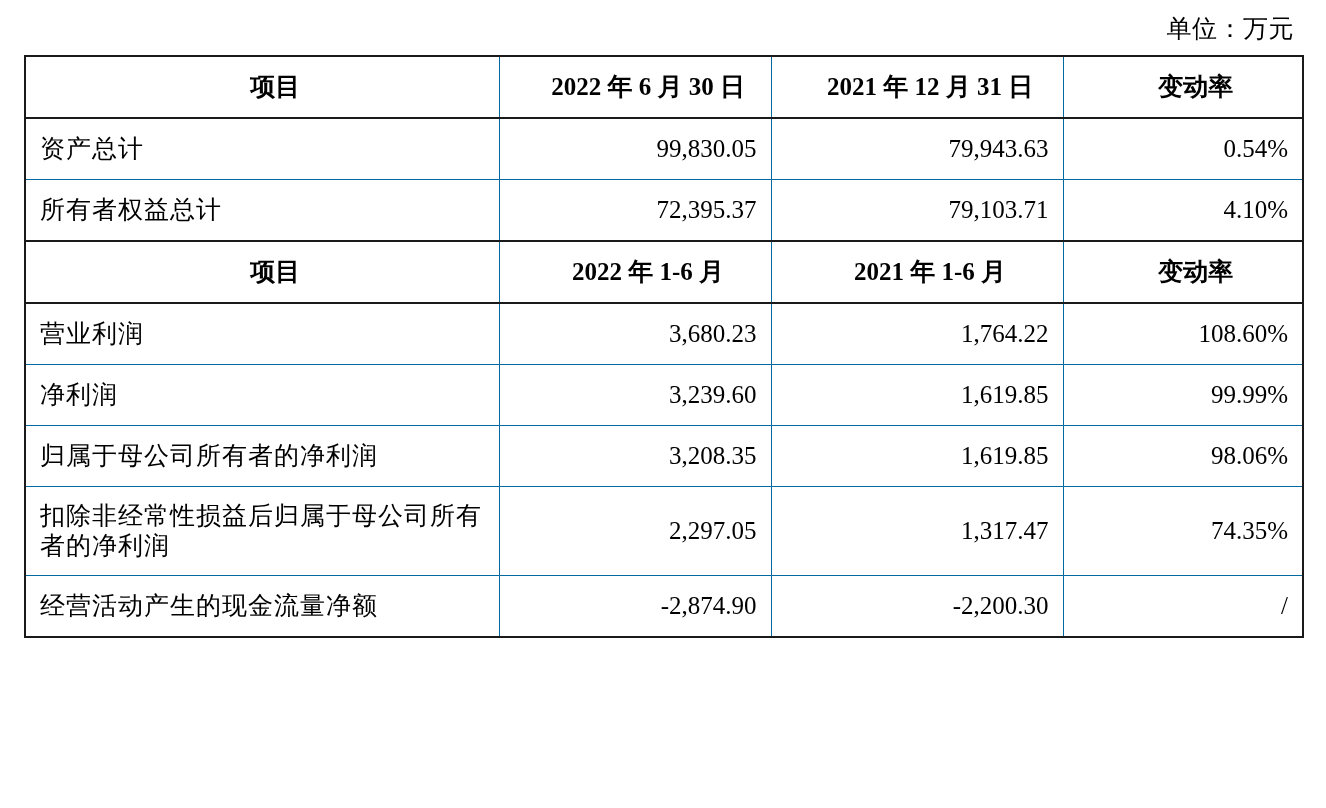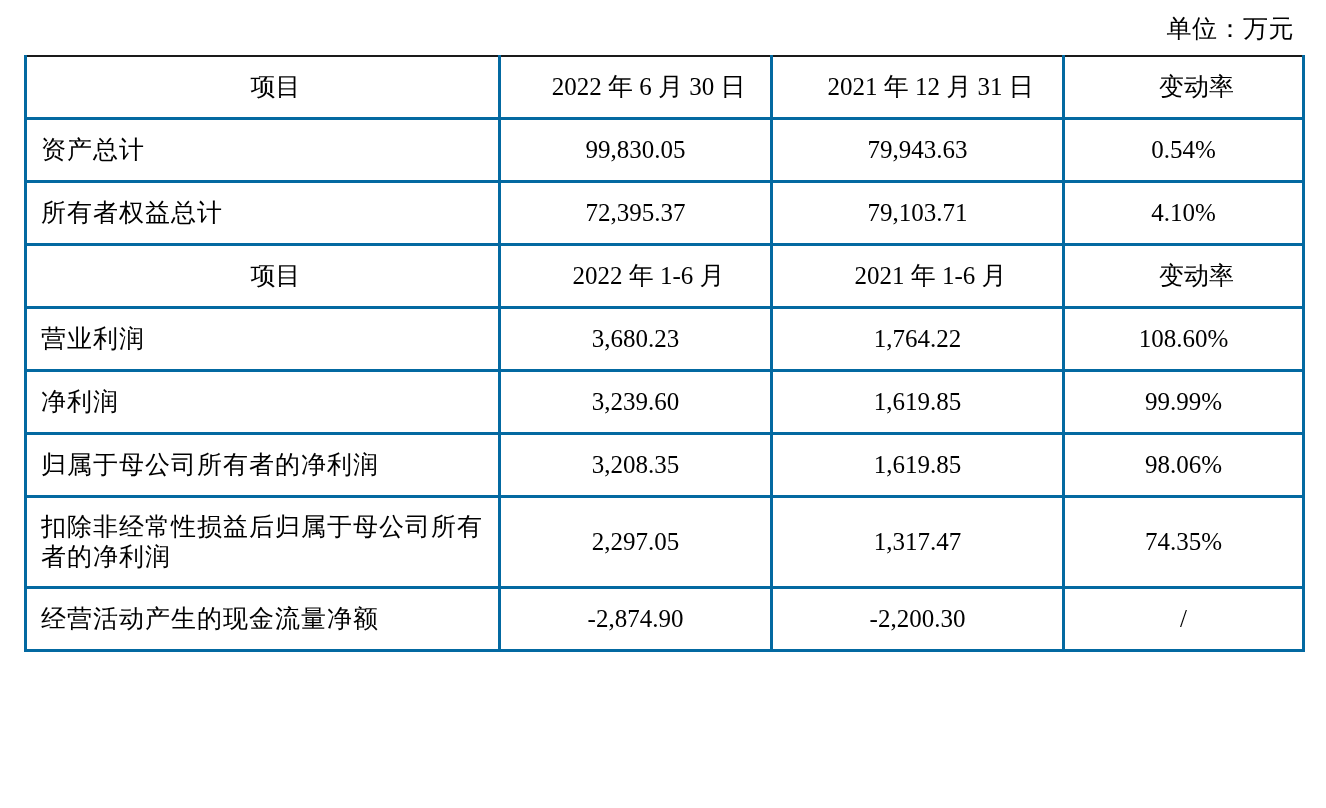--- a/index.html
+++ b/index.html
@@ -40,44 +40,44 @@
     width: 100%;
     table-layout: fixed;
     border: 2.5px solid #1a1a1a;
   }
   table.fin col.c0 { width: 474px; }
   table.fin col.c1 { width: 272px; }
   table.fin col.c2 { width: 292px; }
   table.fin col.c3 { width: 240px; }
 
   table.fin td {
-    border: 3px solid #0369a1;
+    border: 1px solid #0369a1;
     font-size: 25px;
     line-height: 30px;
     padding: 14px 14px;
     vertical-align: middle;
     height: 32px;
   }
   table.fin tr.section-head td {
-    font-weight: normal;
+    font-weight: bold;
     text-align: center;
     border-top: 2.5px solid #1a1a1a;
     border-bottom: 2.5px solid #1a1a1a;
     padding-left: 40px;
   }
   table.fin tr:first-child td {
     border-top: none;
   }
   td.label {
     text-align: left;
     padding-left: 18px;
     letter-spacing: 1px;
   }
   td.num {
-    text-align: center;
+    text-align: right;
     padding-right: 18px;
   }
   .tall td {
     padding-top: 10px;
     padding-bottom: 10px;
   }
   .two-line {
     letter-spacing: 1px;
   }
 </style>

